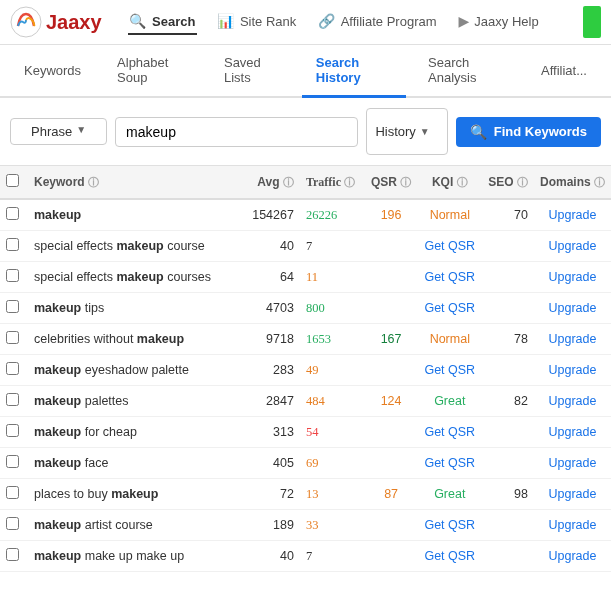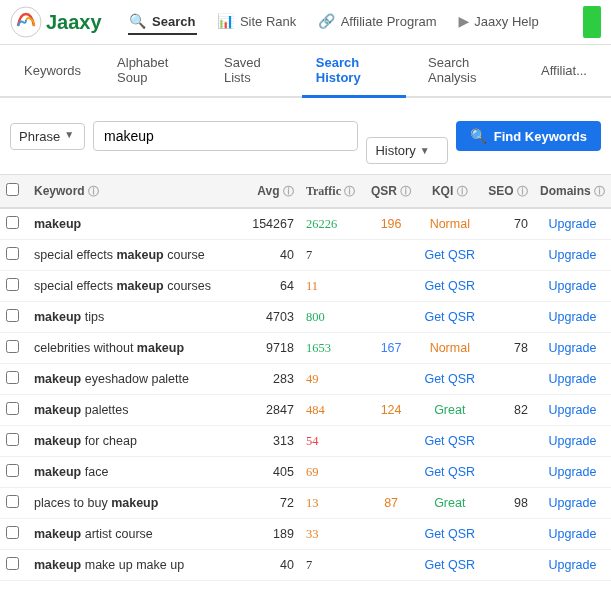--- a/index.html
+++ b/index.html
@@ -11,21 +11,21 @@
       align-items: center;
       padding: 6px 10px;
       border-bottom: 1px solid #e0e0e0;
       gap: 18px;
     }
     .logo {
       display: flex;
       align-items: center;
       font-size: 20px;
       font-weight: bold;
-      color: #15803d;
+      color: #b91c1c;
       margin-right: 8px;
     }
     .logo-icon {
       width: 32px; height: 32px; margin-right: 4px;
     }
     .nav-item {
       display: flex;
       align-items: center;
       gap: 5px;
       font-size: 13px;
@@ -75,47 +75,46 @@
       align-items: center;
       padding: 10px 10px;
       gap: 8px;
       border-bottom: 1px solid #e0e0e0;
     }
     .phrase-dropdown {
       display: flex;
       align-items: flex-start;
       border: 1px solid #ccc;
       border-radius: 4px;
-      padding: 5px 8px;
+      padding: 5px 20px;
       font-size: 13px;
       cursor: pointer;
       background: #fff;
       gap: 4px;
       min-width: 75px;
     }
     .search-input {
       flex: 1;
       border: 1px solid #ccc;
       border-radius: 4px;
       padding: 6px 10px;
       font-size: 14px;
       outline: none;
     }
     .history-dropdown {
       display: flex;
       align-items: center;
       border: 1px solid #ccc;
       border-radius: 4px;
-      padding: 5px 8px;
+      padding: 15px 8px;
       font-size: 13px;
       cursor: pointer;
       background: #fff;
       gap: 4px;
       min-width: 82px;
-      margin-top: 29px;
     }
     .find-btn {
       display: flex;
       align-items: center;
       gap: 6px;
       background: #1a73e8;
       color: #fff;
       border: none;
       border-radius: 4px;
       padding: 7px 14px;
@@ -303,21 +302,21 @@
           <td class="col-qsr"></td>
           <td class="col-kqi" style="color: rgb(26, 115, 232); cursor: pointer;">Get QSR</td>
           <td class="col-seo"></td>
           <td class="col-domains" style="color: rgb(26, 115, 232); cursor: pointer;">Upgrade</td>
         </tr>
         <tr>
           <td class="col-check"><input type="checkbox" style=""></td>
           <td class="col-keyword"><span class="kw-normal">celebrities without </span><span class="kw-bold">makeup</span></td>
           <td class="col-avg">9718</td>
           <td class="col-traffic" style="color: rgb(39, 174, 96);">1653</td>
-          <td class="col-qsr" style="color: #3b82f6;">167</td>
+          <td class="col-qsr" style="color: #15803d;">167</td>
           <td class="col-kqi" style="color: rgb(230, 126, 34);">Normal</td>
           <td class="col-seo">78</td>
           <td class="col-domains" style="color: rgb(26, 115, 232); cursor: pointer;">Upgrade</td>
         </tr>
         <tr>
           <td class="col-check"><input type="checkbox" style=""></td>
           <td class="col-keyword"><span class="kw-bold">makeup</span><span class="kw-normal"> eyeshadow palette</span></td>
           <td class="col-avg">283</td>
           <td class="col-traffic" style="color: rgb(230, 126, 34);">49</td>
           <td class="col-qsr"></td>

